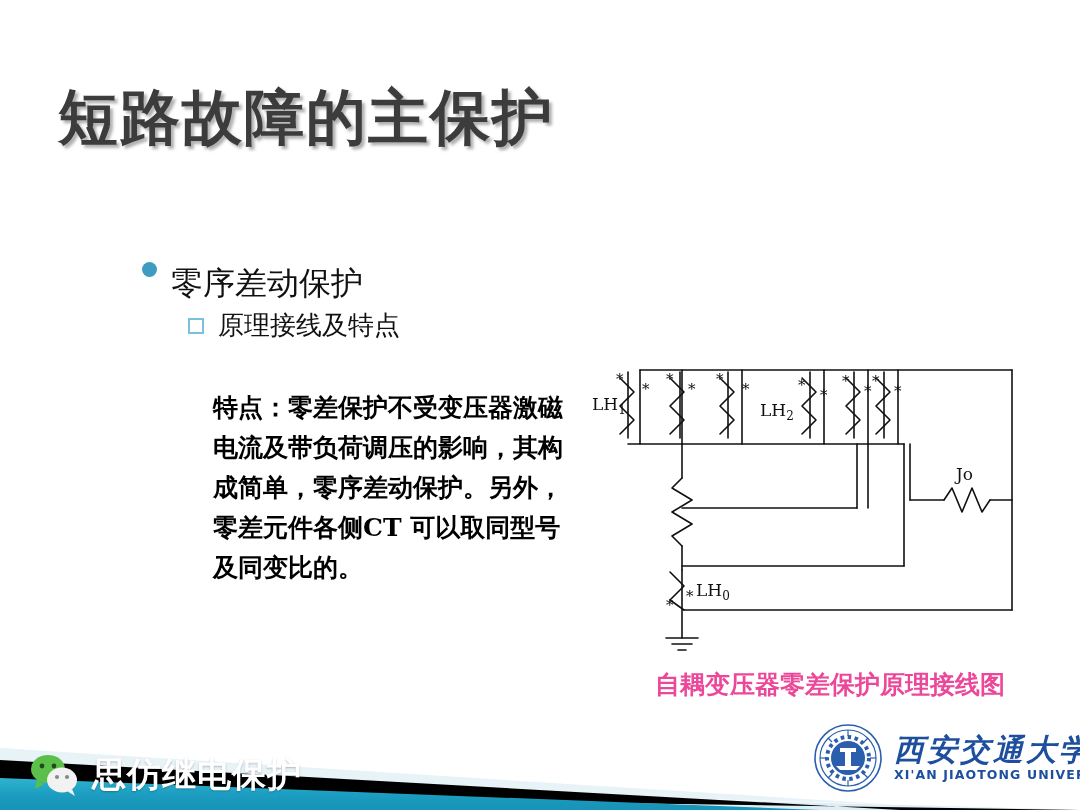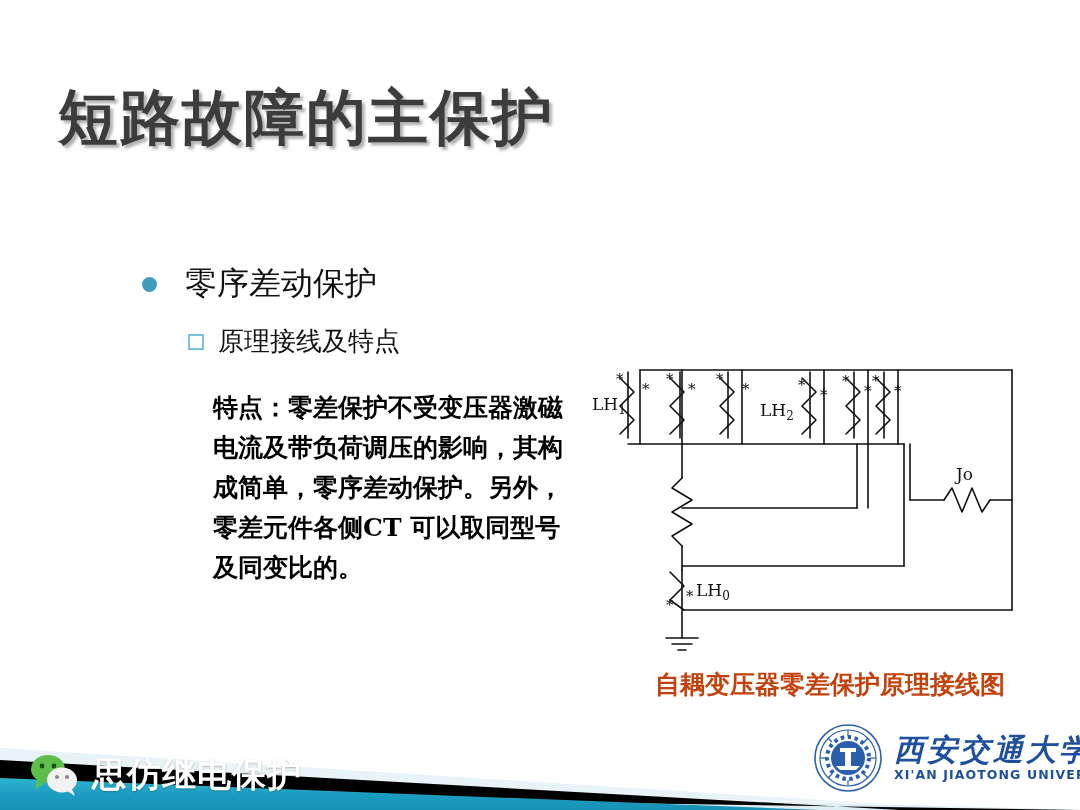--- a/index.html
+++ b/index.html
@@ -47,40 +47,40 @@
     color: #111111;
     white-space: nowrap;
     letter-spacing: 1px;
   }
 
   .level2 {
     position: absolute;
     left: 142px;
     top: 262px;
     display: flex;
-    align-items: center;
-    gap: 28px;
+    align-items: flex-start;
+    gap: 14px;
     font-family: "DejaVu Sans", sans-serif;
     font-size: 32px;
     color: #111111;
     white-space: nowrap;
   }
   .bullet-dot {
     width: 15px;
     height: 15px;
     border-radius: 50%;
     background: #3f9cc0;
     flex: 0 0 auto;
     display: block;
   }
 
   .level3 {
     position: absolute;
     left: 188px;
-    top: 324px;
+    top: 308px;
     display: flex;
     align-items: center;
     gap: 14px;
     font-family: "DejaVu Sans", sans-serif;
     font-size: 26px;
     color: #111111;
     white-space: nowrap;
   }
   .bullet-square {
     width: 12px;
@@ -115,21 +115,21 @@
   }
   .figure svg { display: block; }
 
   .figure-caption {
     position: absolute;
     left: 655px;
     top: 668px;
     font-family: "DejaVu Serif", serif;
     font-weight: bold;
     font-size: 25px;
-    color: #c2410c;
+    color: #ec4899;
     white-space: nowrap;
   }
 
   
   .banner {
     position: absolute;
     left: 0;
     top: 660px;
     width: 1080px;
     height: 150px;

